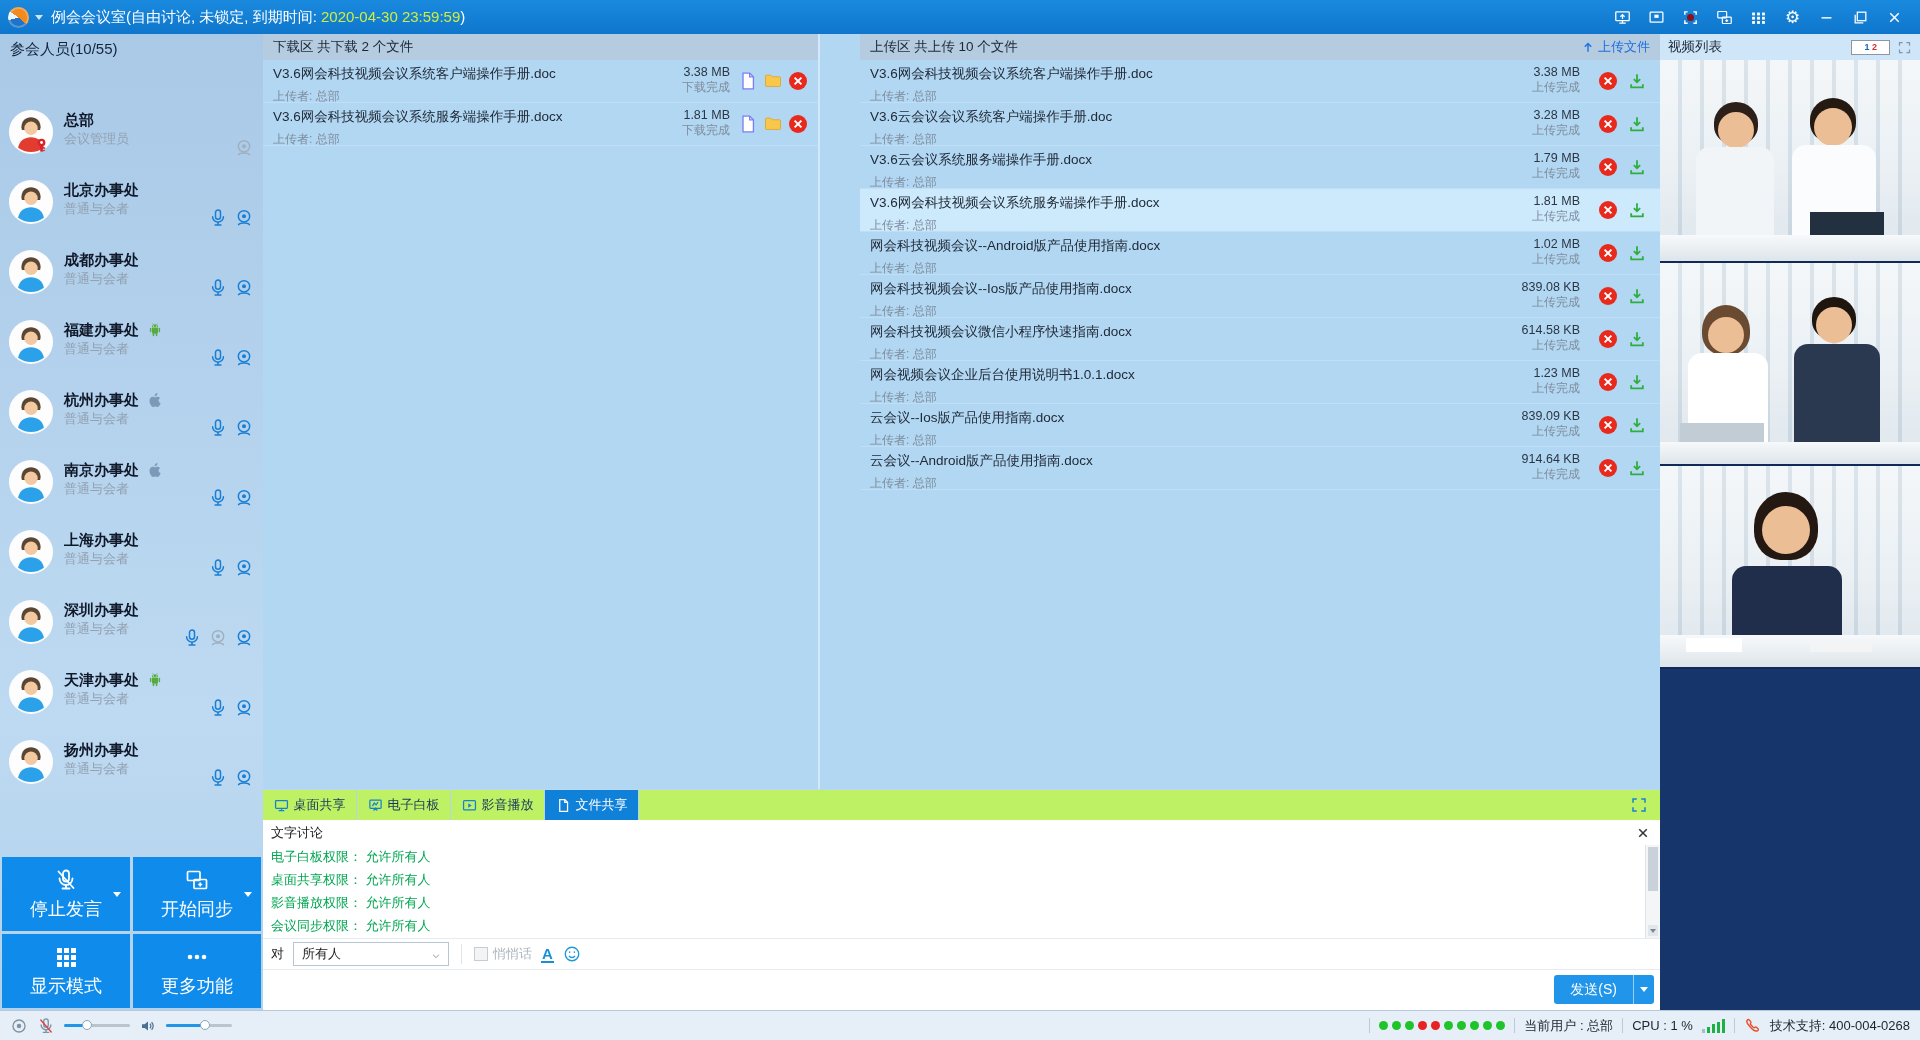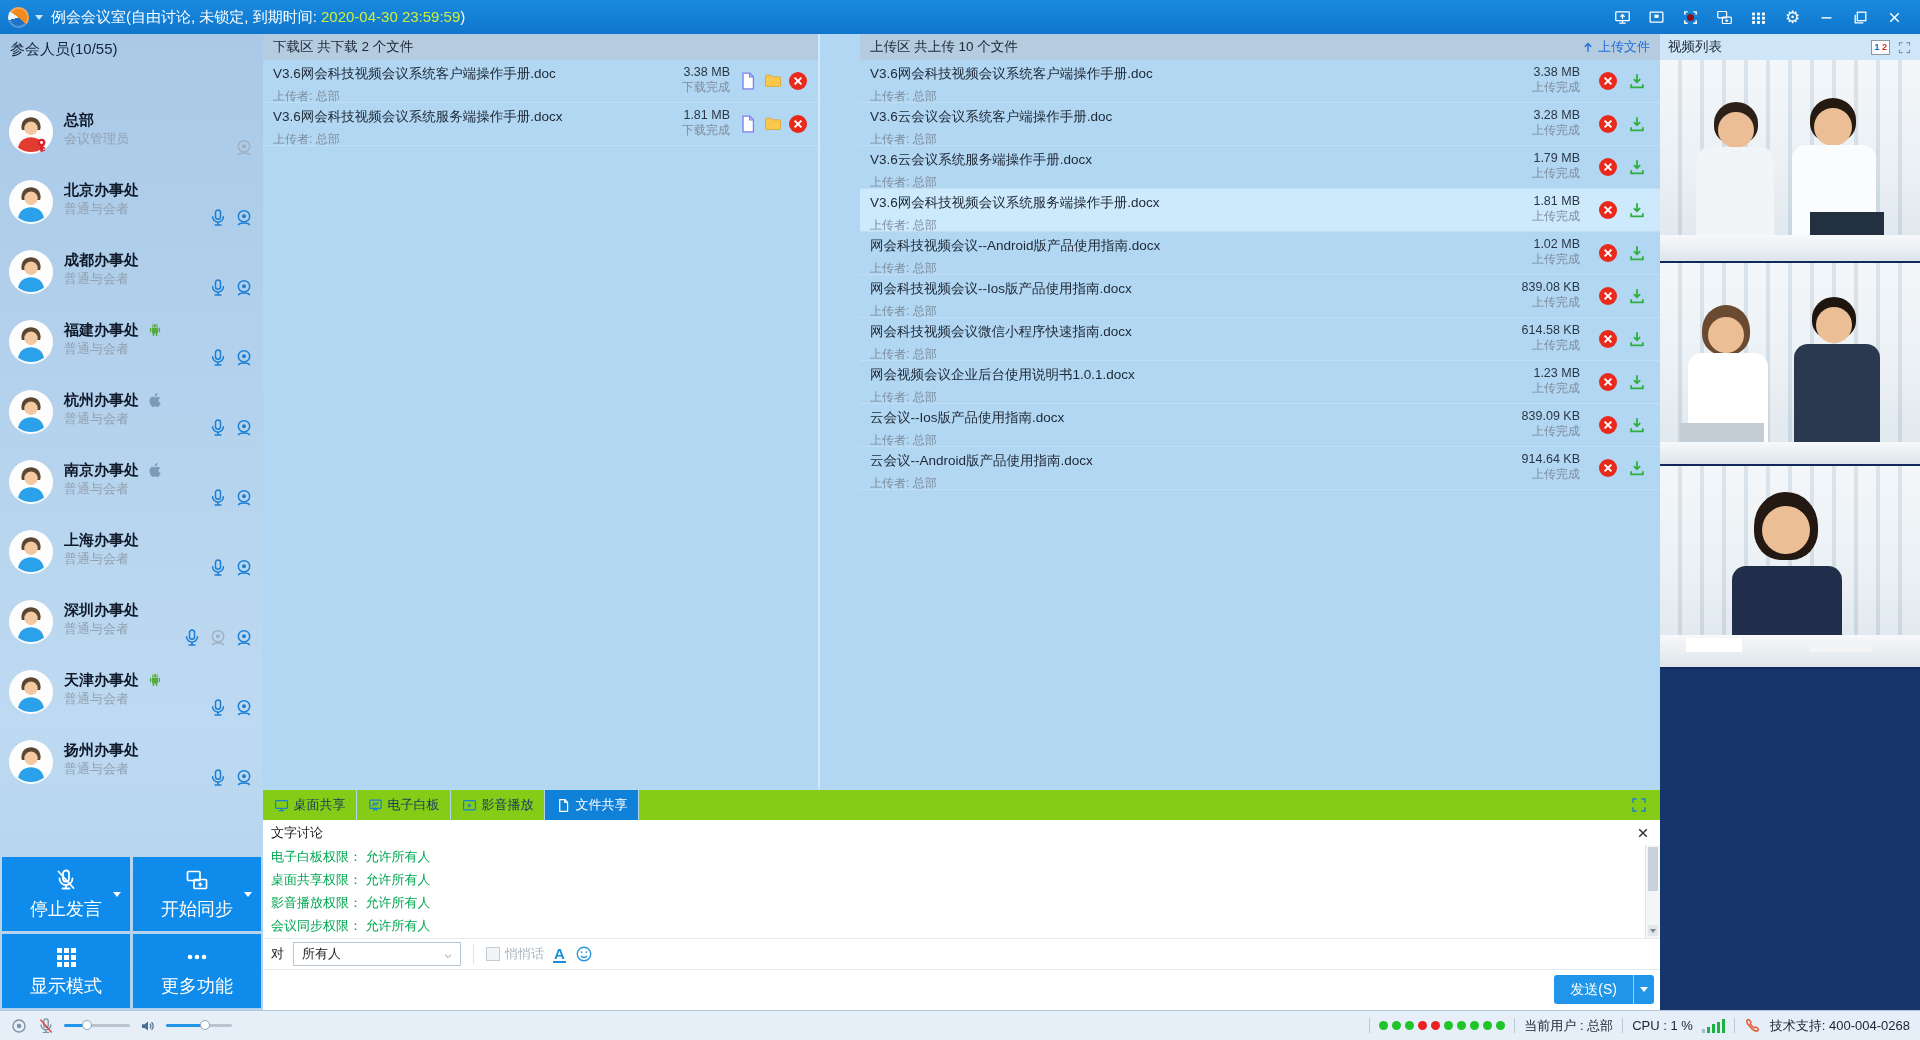--- a/index.html
+++ b/index.html
@@ -70,21 +70,21 @@
   .f-col{position:absolute;top:5px;text-align:right;}
   .dl-panel .f-col{right:88px;}.ul-panel .f-col{right:80px;}
   .f-size{font-size:12.5px;color:#2b3644;}
   .f-status{font-size:12px;color:#7e8c9c;margin-top:0;}
   .f-actions{position:absolute;top:11px;display:flex;align-items:center;}
   .dl-panel .f-actions{right:10px;gap:5px;}.ul-panel .f-actions{right:14px;gap:10px;}
   .f-actions .icon{width:20px;height:20px;cursor:pointer;}
   .f-actions .icon.dl-arrow{width:18px;height:18px}
 
   
-  .tabbar{position:absolute;left:0;right:0;bottom:190px;height:30px;background:#84cc16;
+  .tabbar{position:absolute;left:0;right:0;bottom:190px;height:30px;background:#bef264;
     border-top:1px solid #bcd8ee;display:flex;align-items:stretch;}
   .tab{width:93px;display:flex;align-items:center;justify-content:center;gap:5px;font-size:13px;
     color:#16395c;border-right:1px solid #b4d4ec;cursor:pointer;}
   .tab .ticon{width:15px;height:15px;color:#1a7fd4;}
   .tab.active{background:#1081d9;color:#fff;}
   .tab.active .ticon{color:#fff;}
   .tab-expand{margin-left:auto;align-self:center;width:18px;height:18px;margin-right:12px;color:#1a7fd4;cursor:pointer;}
 
   
   .chat{position:absolute;left:0;right:0;bottom:0;height:190px;background:#fff;}
@@ -94,41 +94,41 @@
   .msg{font-size:13px;color:#00a651;line-height:23px;padding-left:8px;}
   .chat-scroll{position:absolute;top:25px;right:0;width:14px;height:93px;background:#f3f5f7;
     border-left:1px solid #e0e4e8;cursor:pointer;}
   .chat-scroll .thumb{position:absolute;left:2px;right:2px;top:2px;height:44px;background:#c9d2da;}
   .chat-scroll .sarrow{position:absolute;left:2px;right:2px;bottom:2px;height:11px;background:#e2e7ec;
     display:flex;align-items:center;justify-content:center;}
   .chat-scroll .sarrow i{width:0;height:0;border:3px solid transparent;border-top:4px solid #7a8692;margin-top:3px;}
   .chat-input{position:absolute;left:0;right:0;top:118px;height:32px;border-top:1px solid #e6ebf0;
     border-bottom:1px solid #e6ebf0;display:flex;align-items:center;padding-left:8px;gap:9px;box-sizing:border-box;}
   .to-label{font-size:13px;color:#222;}
-  .to-select{width:168px;height:24px;border:1px solid #b8c6d4;background:#fff;display:flex;align-items:center;
+  .to-select{width:156px;height:24px;border:1px solid #b8c6d4;background:#fff;display:flex;align-items:center;
     font-size:13px;color:#222;padding-left:8px;box-sizing:border-box;cursor:pointer;}
   .sel-chev{margin-left:auto;margin-right:7px;width:10px;height:10px;color:#8b98a5;}
   .divider-v{width:1px;height:20px;background:#dde4ea;margin:0 3px;}
   .whisper{display:flex;align-items:center;gap:5px;color:#acb6bf;font-size:13px;cursor:default;}
   .wcheck{width:14px;height:14px;border:1px solid #c4ccd4;background:#f2f4f6;box-sizing:border-box;}
   .font-icon{color:#1a8fd9;font-size:15px;font-weight:bold;border-bottom:2px solid #1a8fd9;
     line-height:15px;cursor:pointer;padding:0 1px;}
   .smiley{width:18px;height:18px;color:#2196d9;cursor:pointer;}
   .send-btn{position:absolute;right:6px;bottom:6px;height:29px;display:flex;align-items:stretch;
     background:#2095e9;border-radius:3px;overflow:hidden;color:#fff;cursor:pointer;}
   .send-label{padding:0 16px;display:flex;align-items:center;font-size:14px;}
   .send-caret{width:20px;border-left:1px solid rgba(255,255,255,.55);display:flex;align-items:center;justify-content:center;}
   .send-caret i{width:0;height:0;border:4px solid transparent;border-top:5px solid #fff;margin-top:4px;}
 
   
   .video-panel{position:absolute;right:0;top:34px;width:260px;bottom:30px;background:#16356b;}
   .vp-header{height:26px;background:#cfe6f8;display:flex;align-items:center;font-size:13.5px;color:#1b2836;padding:0 8px;}
   .vp-icons{margin-left:auto;display:flex;gap:7px;align-items:center;}
   .badge-12{background:#fff;border:1px solid #8a98a6;font-size:9px;font-weight:bold;height:13px;
-    line-height:13px;padding:0 2px;cursor:pointer;}
+    line-height:13px;padding:0 12px;cursor:pointer;}
   .badge-12 .b1{color:#1565c0}.badge-12 .b2{color:#d32f2f}
   .vp-expand{width:15px;height:15px;color:#7e96b4;cursor:pointer;}
   .vid{position:relative;height:201px;border-bottom:2px solid #10295a;overflow:hidden;cursor:pointer;}
   .scene{position:absolute;inset:0;
     background:repeating-linear-gradient(90deg,rgba(255,255,255,.35) 0 18px,rgba(186,200,212,.35) 18px 22px),
     linear-gradient(180deg,#eef3f7 0%,#dfe8ee 55%,#cdd9e2 100%);}
   .head{position:absolute;border-radius:50%;background:#ecbe96;}
   .hair{position:absolute;border-radius:50% 50% 42% 42%;background:#3a2a1e;}
   .torso{position:absolute;border-radius:14px 14px 0 0;}
   .desk{position:absolute;left:0;right:0;bottom:0;background:linear-gradient(#f7f9fb,#dde5ea);}

